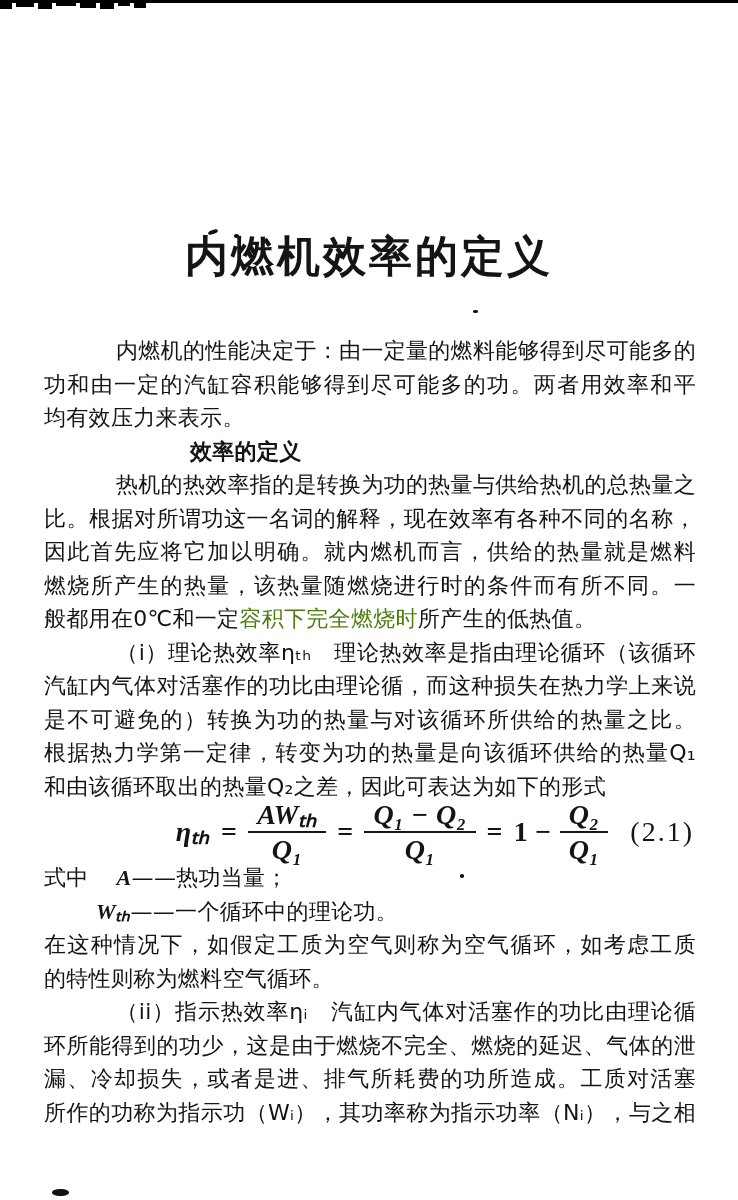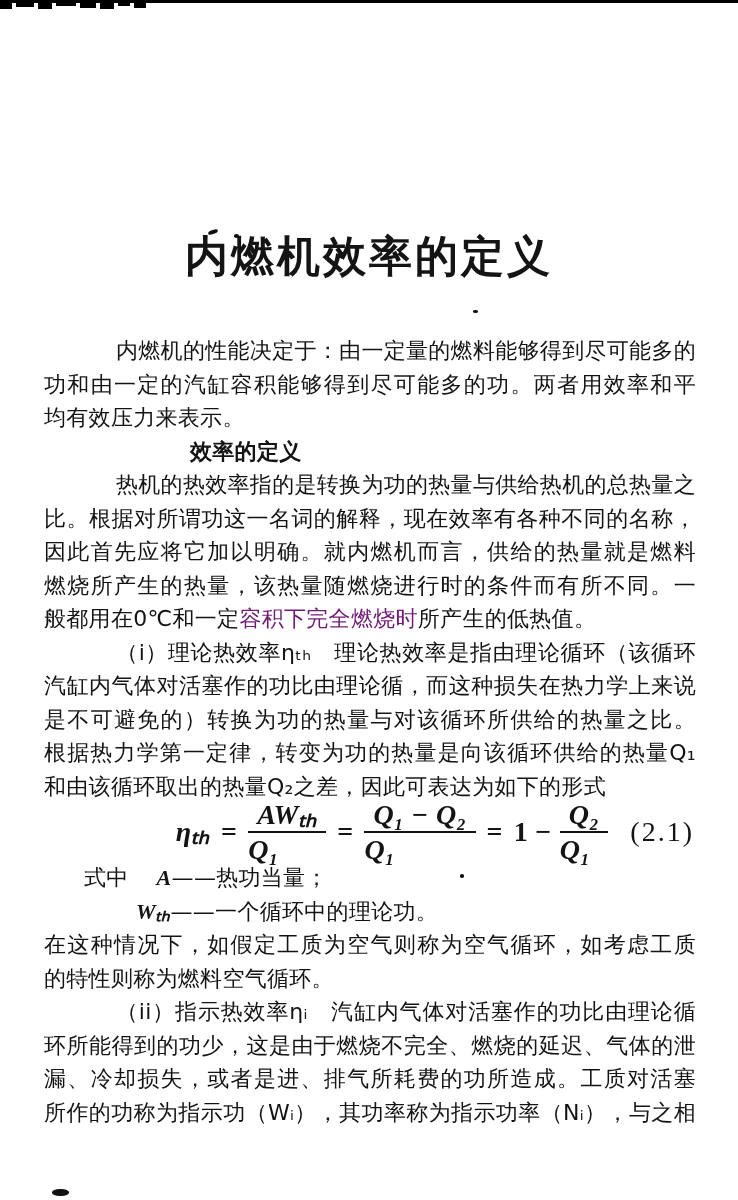--- a/index.html
+++ b/index.html
@@ -19,37 +19,37 @@
   }
   
   .text-col {
     position:absolute; left:44px; top:334px; width:652px;
     font-size:22px; line-height:33.5px; font-weight:500; letter-spacing:0.3px;
   }
   .line { text-align:justify; text-align-last:justify; height:33.5px; overflow:hidden; }
   .indent { text-indent:72px; }
   .lline { text-align:left; text-align-last:left; }
   .heading { font-weight:800; margin-left:146px; height:33.5px; }
-  .faded { color:#701a75; }
+  .faded { color:#4d7c0f; }
   
   .formula {
     position:relative; height:58px; display:flex; align-items:center;
     justify-content:center; padding-left:44px;
     font-family:"Liberation Serif", serif; font-size:28px; font-weight:700;
   }
   .f-var { font-style:italic; font-weight:700; }
   .f-eq { margin:0 11px; font-weight:600; }
   .f-pre { margin-right:8px; }
-  .frac { display:inline-flex; flex-direction:column; line-height:1.12; }
+  .frac { display:inline-flex; flex-direction:column; align-items:center; line-height:1.12; }
   .frac .num { padding:0 9px 1px; border-bottom:2px solid #141414; }
   .frac .den { padding-top:1px; }
   .eqno { position:absolute; right:2px; top:50%; transform:translateY(-50%);
           font-weight:400; letter-spacing:2px; }
   
-  .wline { text-align:right; text-align-last:left; height:33.5px;margin-left:40px; }
+  .wline { text-align:right; text-align-last:left; height:33.5px; }
   .gap28 { display:inline-block; width:28px; }
   .w2 { padding-left:52px; }
   .serif-it { font-family:"Liberation Serif", serif; font-style:italic; font-weight:700; }
 </style>
 </head>
 <body>
 
 <div class="page">
 
   <div class="top-line"></div>

